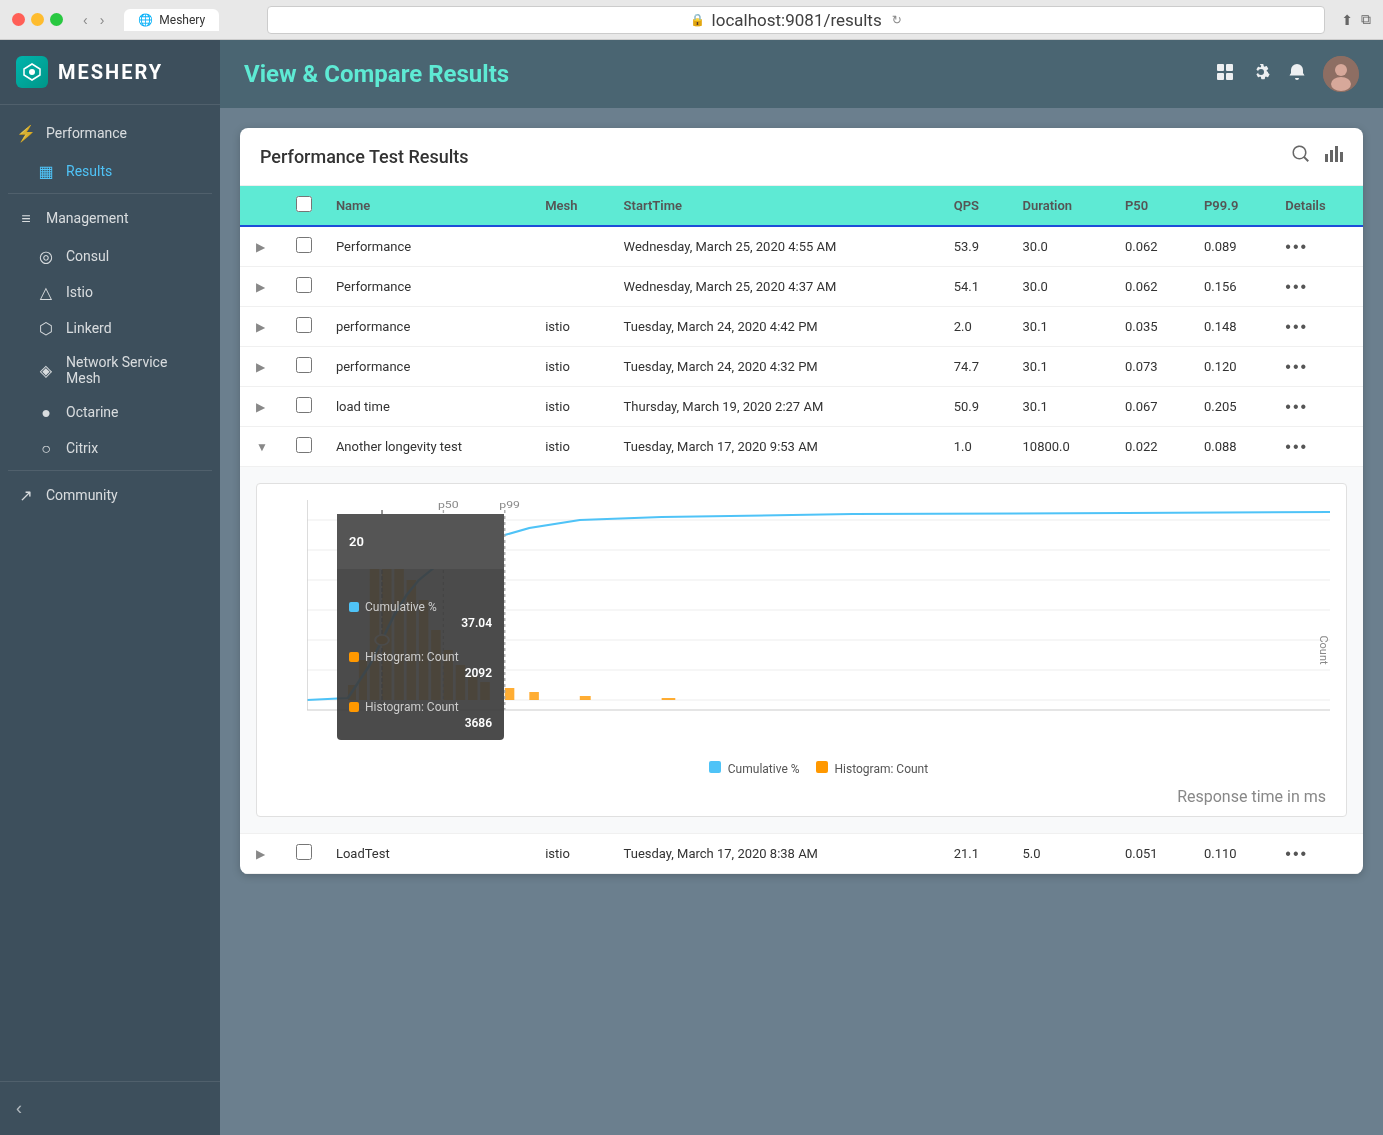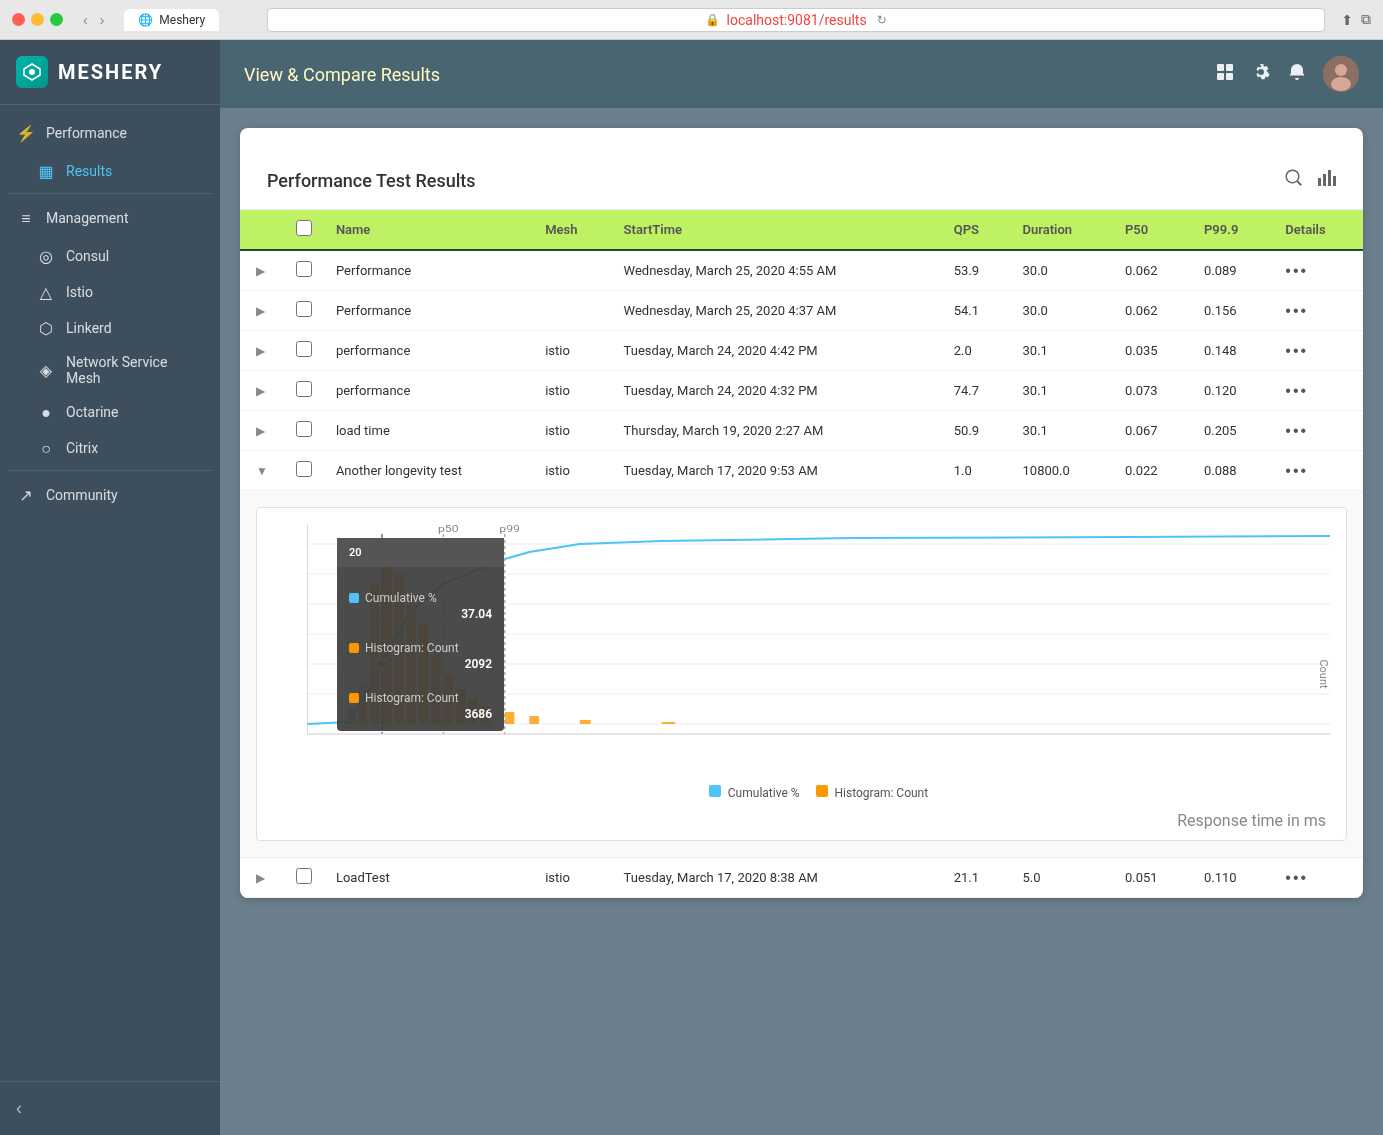--- a/index.html
+++ b/index.html
@@ -42,53 +42,53 @@
     .sidebar-sub-item { display: flex; align-items: center; gap: 10px; padding: 8px 16px 8px 36px; cursor: pointer; color: rgba(255,255,255,0.8); font-size: 14px; }
     .sidebar-sub-item.active { color: #4fc3f7; }
     .sidebar-bottom { padding: 16px; border-top: 1px solid rgba(255,255,255,0.1); }
     .sidebar-toggle-btn { background: none; border: none; color: rgba(255,255,255,0.6); cursor: pointer; font-size: 18px; }
 
     
     .main-content { flex: 1; background: #6b7f8e; display: flex; flex-direction: column; overflow: hidden; }
 
     
     .app-header { background: #4a6572; padding: 16px 24px; display: flex; align-items: center; justify-content: space-between; }
-    .header-title { font-size: 18px; font-weight: 400; color: #fef9c3; }
+    .header-title { font-size: 24px; font-weight: 700; color: #5eead4; }
     .header-actions { display: flex; align-items: center; gap: 16px; }
     .header-icon-btn { background: none; border: none; color: #fff; cursor: pointer; font-size: 18px; opacity: 0.9; }
     .header-avatar { width: 36px; height: 36px; border-radius: 50%; background: #8d6e63; display: flex; align-items: center; justify-content: center; overflow: hidden; cursor: pointer; }
 
     
     .content-area { flex: 1; padding: 20px; overflow-y: auto; }
 
     
     .results-card { background: #fff; border-radius: 8px; box-shadow: 0 2px 8px rgba(0,0,0,0.2); overflow: hidden; }
-    .results-card-header { padding: 16px 27px; display: flex; align-items: center; justify-content: space-between; border-bottom: 1px solid #eee; margin-top: 24px; }
+    .results-card-header { padding: 16px 20px; display: flex; align-items: center; justify-content: space-between; border-bottom: 1px solid #eee; }
     .results-card-title { font-size: 18px; font-weight: 500; color: #333; }
     .results-card-actions { display: flex; gap: 12px; }
     .results-action-btn { background: none; border: none; cursor: pointer; color: #666; font-size: 18px; }
 
     
     .results-table { width: 100%; border-collapse: collapse; }
-    .results-table th { padding: 10px 12px; text-align: left; font-size: 13px; font-weight: 600; color: #555; border-bottom: 2px solid #14532d; background: #bef264; }
+    .results-table th { padding: 10px 12px; text-align: left; font-size: 13px; font-weight: 600; color: #555; border-bottom: 2px solid #1d4ed8; background: #5eead4; }
     .results-table td { padding: 10px 12px; font-size: 13px; color: #333; border-bottom: 1px solid #f0f0f0; vertical-align: middle; }
     .expand-btn { background: none; border: none; cursor: pointer; color: #888; font-size: 12px; padding: 2px 4px; }
     .checkbox-cell { width: 40px; text-align: center; }
     .checkbox { width: 16px; height: 16px; cursor: pointer; }
     .details-btn { background: none; border: none; cursor: pointer; color: #555; font-size: 16px; letter-spacing: 2px; }
     .expanded-row td { padding: 0; }
     .chart-container { padding: 16px; background: #f8f9fa; }
 
     
     .chart-wrapper { position: relative; background: #fff; border: 1px solid #e0e0e0; border-radius: 4px; padding: 16px 16px 40px 50px; }
     .chart-svg { width: 100%; height: 250px; }
     .chart-legend { display: flex; align-items: center; gap: 16px; justify-content: center; margin-top: 8px; font-size: 12px; color: #555; }
     .legend-dot { width: 12px; height: 12px; border-radius: 2px; display: inline-block; margin-right: 4px; }
     .chart-tooltip { position: absolute; background: rgba(60,60,60,0.92); color: #fff; border-radius: 4px; padding: 8px 12px; font-size: 12px; top: 30px; left: 80px; min-width: 160px; z-index: 10; }
-    .tooltip-header { background: #555; margin: -8px -12px 6px; padding: 8px 12px; font-weight: 600; font-size: 11px; }
+    .tooltip-header { background: #555; margin: -8px -12px 13px; padding: 20px 12px; font-weight: 600; font-size: 13px; }
     .tooltip-row { display: flex; align-items: center; gap: 6px; padding: 2px 0; }
     .tooltip-color { width: 10px; height: 10px; border-radius: 2px; flex-shrink: 0; }
     .tooltip-label { flex: 1; color: #ccc; }
     .tooltip-value { font-weight: 600; color: #fff; margin-top: 32px; }
     .chart-right-label { position: absolute; right: 8px; top: 50%; transform: translateY(-50%) rotate(90deg); font-size: 11px; color: #888; }
     .chart-bottom-label { position: absolute; bottom: 10px; right: 20px; font-size: 16px; color: #888; }
   </style>
 </head>
 <body>
 
@@ -102,21 +102,21 @@
     <button class="nav-btn">‹</button>
     <button class="nav-btn">›</button>
   </div>
   <div class="browser-tab">
     <span style="color:#4a90d9">🌐</span>
     <span>Meshery</span>
   </div>
   <div style="width:32px"></div>
   <div class="address-bar">
     <span style="color:#888;font-size:12px">🔒</span>
-    <span style="font-size:14px;color:#ef4444">localhost:9081/results</span>
+    <span style="font-size:17px;color:#404040">localhost:9081/results</span>
     <span style="color:#888;font-size:12px;margin-left:4px">↻</span>
   </div>
   <div class="browser-actions">
     <button class="browser-action-btn">⬆</button>
     <button class="browser-action-btn">⧉</button>
   </div>
 </div>
 
 <div class="app-container">
 

